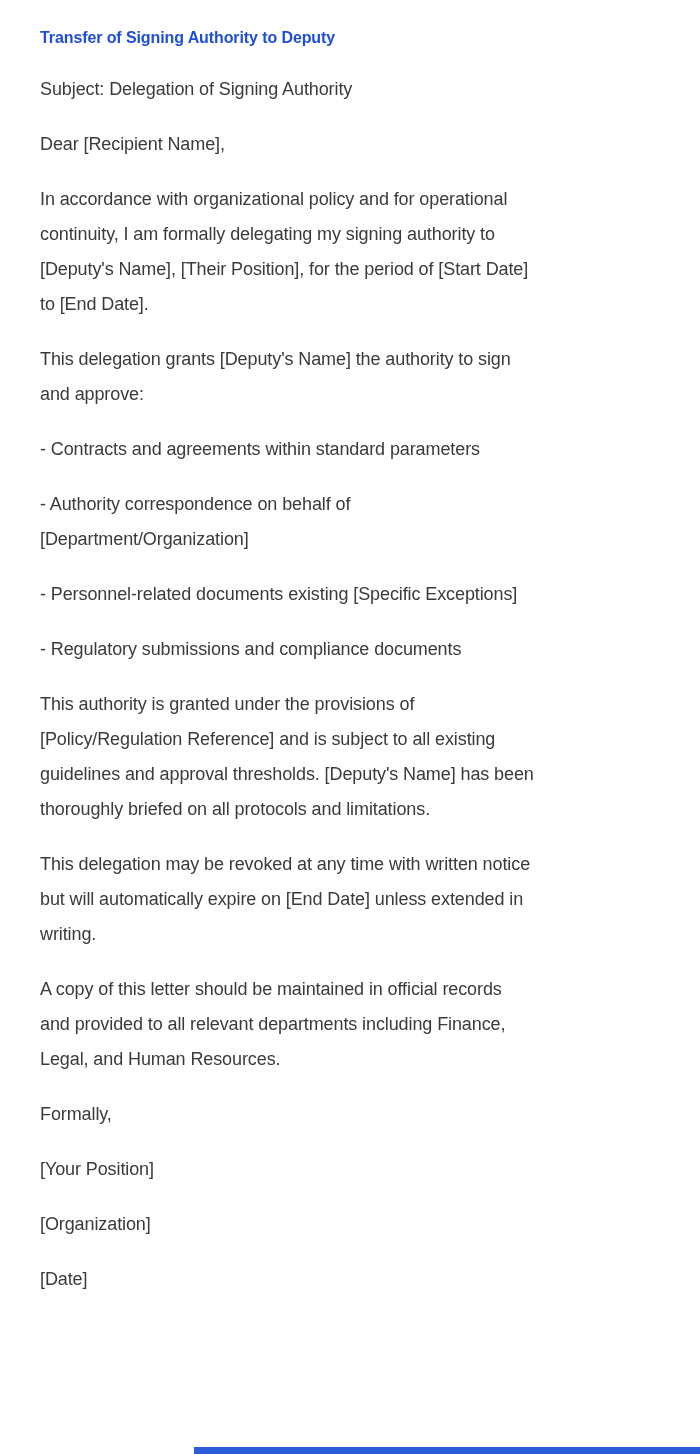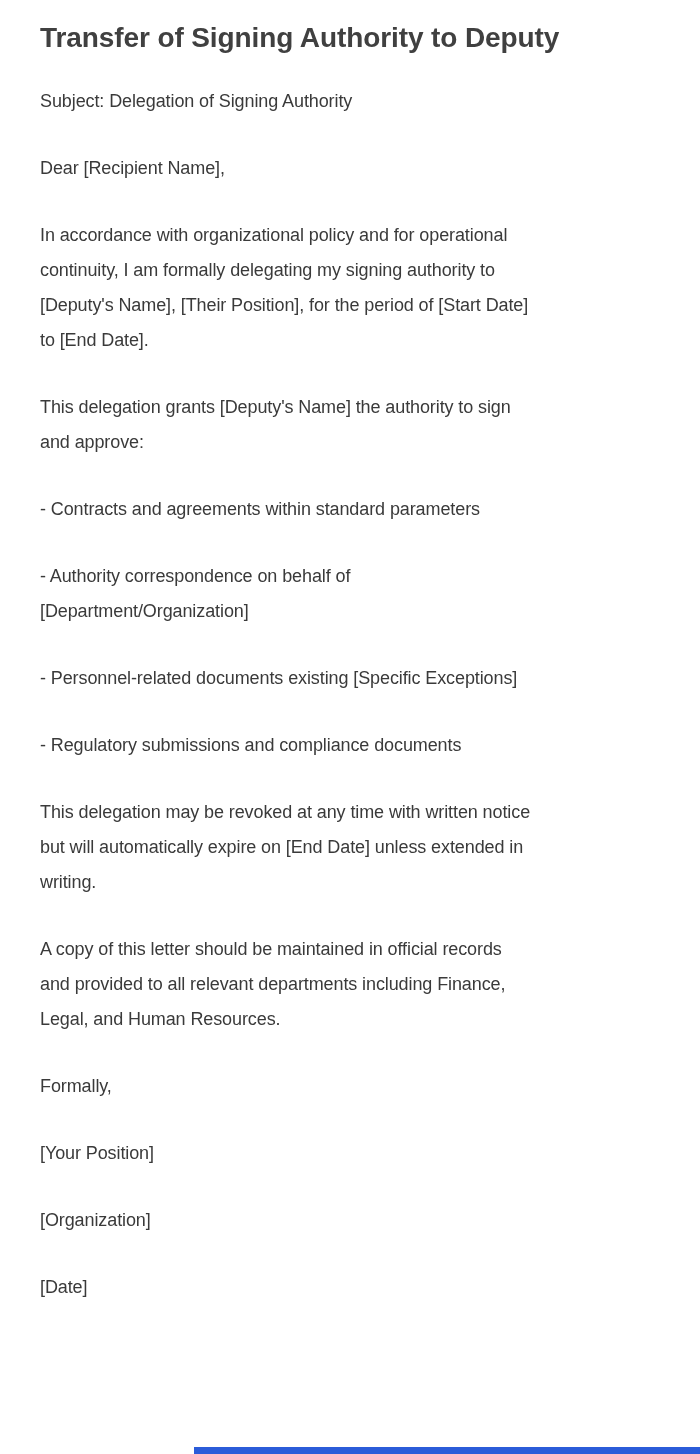--- a/index.html
+++ b/index.html
@@ -14,31 +14,31 @@
       overflow: hidden;
       font-family: "Liberation Sans", sans-serif;
       color: #3a3a3a;
     }
     .page {
       padding: 24px 38px 0 40px;
       box-sizing: border-box;
       width: 700px;
     }
     .doc-title {
-      font-size: 28px;
+      font-size: 16px;
       font-weight: 700;
-      color: #404040;
+      color: #1d4ed8;
       line-height: 28px;
       margin: 0 0 18px 0;
       letter-spacing: -0.1px;
     }
     .doc-paragraph {
       font-size: 18px;
       line-height: 35px;
-      margin: 32px 0;
+      margin: 20px 0;
       white-space: pre-line;
       letter-spacing: -0.1px;
     }
     .bottom-bar {
       position: absolute;
       left: 194px;
       right: 0;
       bottom: 0;
       height: 7px;
       background: #2b5cd9;
@@ -56,20 +56,24 @@
 continuity, I am formally delegating my signing authority to
 [Deputy's Name], [Their Position], for the period of [Start Date]
 to [End Date].</p>
   <p class="doc-paragraph">This delegation grants [Deputy's Name] the authority to sign
 and approve:</p>
   <p class="doc-paragraph">- Contracts and agreements within standard parameters</p>
   <p class="doc-paragraph">- Authority correspondence on behalf of
 [Department/Organization]</p>
   <p class="doc-paragraph">- Personnel-related documents existing [Specific Exceptions]</p>
   <p class="doc-paragraph">- Regulatory submissions and compliance documents</p>
+  <p class="doc-paragraph">This authority is granted under the provisions of
+[Policy/Regulation Reference] and is subject to all existing
+guidelines and approval thresholds. [Deputy's Name] has been
+thoroughly briefed on all protocols and limitations.</p>
   <p class="doc-paragraph">This delegation may be revoked at any time with written notice
 but will automatically expire on [End Date] unless extended in
 writing.</p>
   <p class="doc-paragraph">A copy of this letter should be maintained in official records
 and provided to all relevant departments including Finance,
 Legal, and Human Resources.</p>
   <p class="doc-paragraph">Formally,</p>
   <p class="doc-paragraph">[Your Position]</p>
   <p class="doc-paragraph">[Organization]</p>
   <p class="doc-paragraph">[Date]</p>

